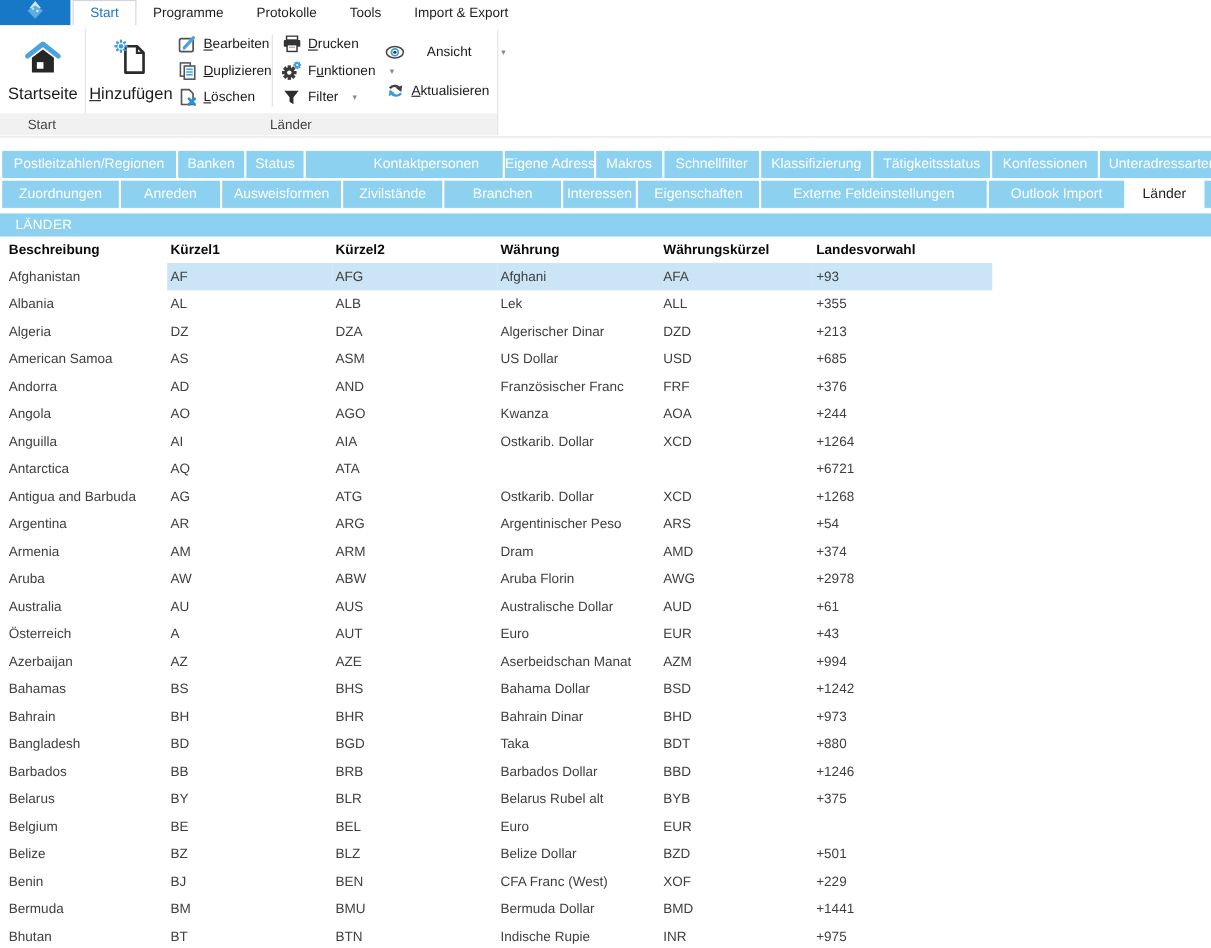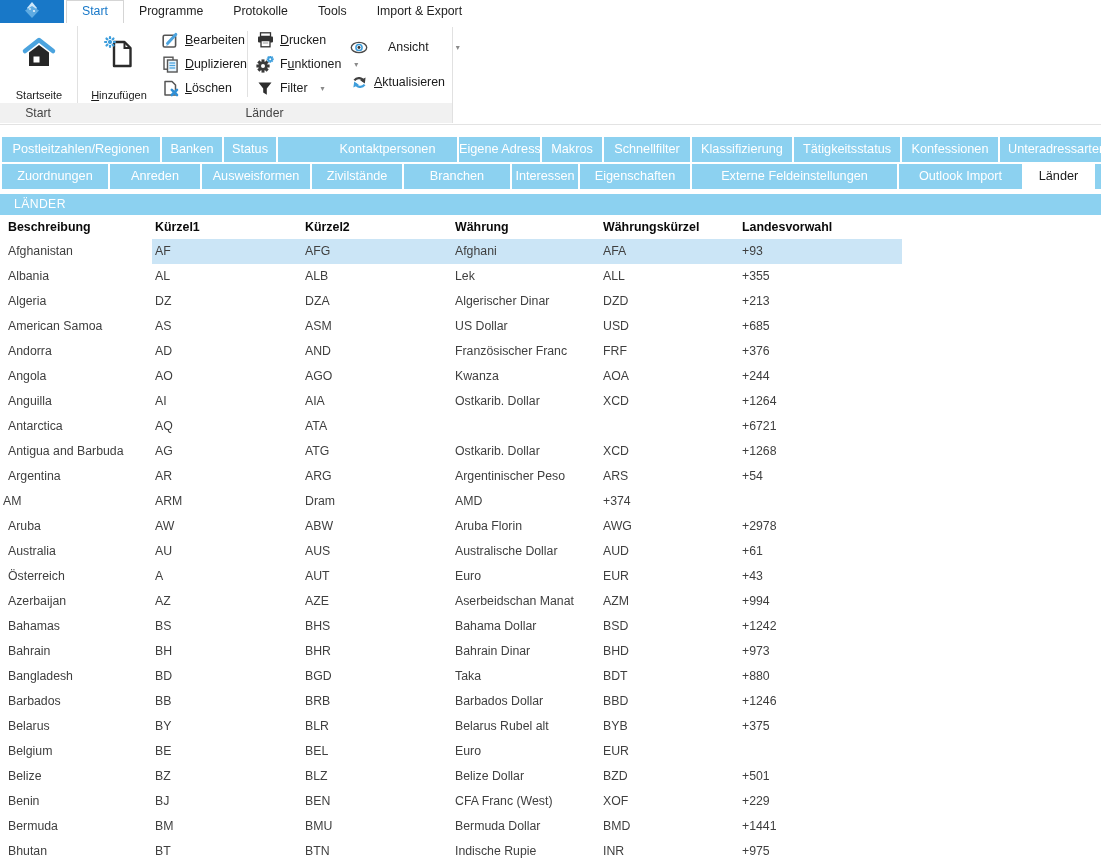--- a/index.html
+++ b/index.html
@@ -10,21 +10,21 @@
   }
   
   .menubar{position:absolute;top:0;left:0;right:0;height:23px;display:flex;align-items:stretch;background:#fff;}
   .app-button{width:64px;background:var(--app-blue,#1878C8);display:flex;align-items:center;justify-content:center;cursor:pointer;}
   .menu-tabs{display:flex;align-items:stretch;margin-left:2px;}
   .menu-tab{padding:0 15px;line-height:22px;font-size:12.3px;color:#1f1f1f;cursor:pointer;white-space:nowrap;}
   .menu-tab.active{color:var(--app-blue,#1878C8);background:#fff;border:1px solid #d5d5d5;border-bottom:none;line-height:21px;}
   
   .ribbon{position:absolute;top:23px;left:0;right:0;height:101px;background:#fff;border-bottom:1px solid #e3e3e3;}
   .vsep{position:absolute;width:1px;background:#e1e1e1;}
-  .big-btn{position:absolute;top:3px;width:74px;height:75px;display:flex;flex-direction:column;align-items:center;justify-content:space-between;cursor:pointer;font-size:11px;color:#1b1b1b;}
+  .big-btn{position:absolute;top:3px;width:74px;height:75px;display:flex;flex-direction:column;align-items:center;justify-content:flex-start;cursor:pointer;font-size:15px;color:#1b1b1b;}
   .big-btn .bicon{margin-top:8px;height:36px;display:flex;align-items:center;}
   .big-btn .blbl{margin-top:7px;white-space:nowrap;}
   .sbtn{position:absolute;height:20px;display:flex;align-items:center;gap:6px;cursor:pointer;font-size:12.4px;color:#1b1b1b;white-space:nowrap;}
   .sbtn .icon16{width:18px;display:flex;justify-content:center;}
   .caret{color:#8a8a8a;font-size:8px;margin-left:7px;}
   .group-strip{position:absolute;left:0;top:80px;width:452px;height:20px;background:#f1f1f1;}
   .group-strip .glabel{position:absolute;top:0;height:20px;line-height:20px;font-size:12.2px;color:#444;text-align:center;}
   .glabel.g0{left:0;width:76px;}
   .glabel.g1{left:77px;width:375px;}
   
@@ -326,20 +326,21 @@
     </div>
     <div class="trow grid">
       <div class="cell c0">Argentina</div>
       <div class="cell c1">AR</div>
       <div class="cell c2">ARG</div>
       <div class="cell c3">Argentinischer Peso</div>
       <div class="cell c4">ARS</div>
       <div class="cell c5">+54</div>
     </div>
     <div class="trow grid">
+      <div class="cell c0">Armenia</div>
       <div class="cell c1">AM</div>
       <div class="cell c2">ARM</div>
       <div class="cell c3">Dram</div>
       <div class="cell c4">AMD</div>
       <div class="cell c5">+374</div>
     </div>
     <div class="trow grid">
       <div class="cell c0">Aruba</div>
       <div class="cell c1">AW</div>
       <div class="cell c2">ABW</div>

